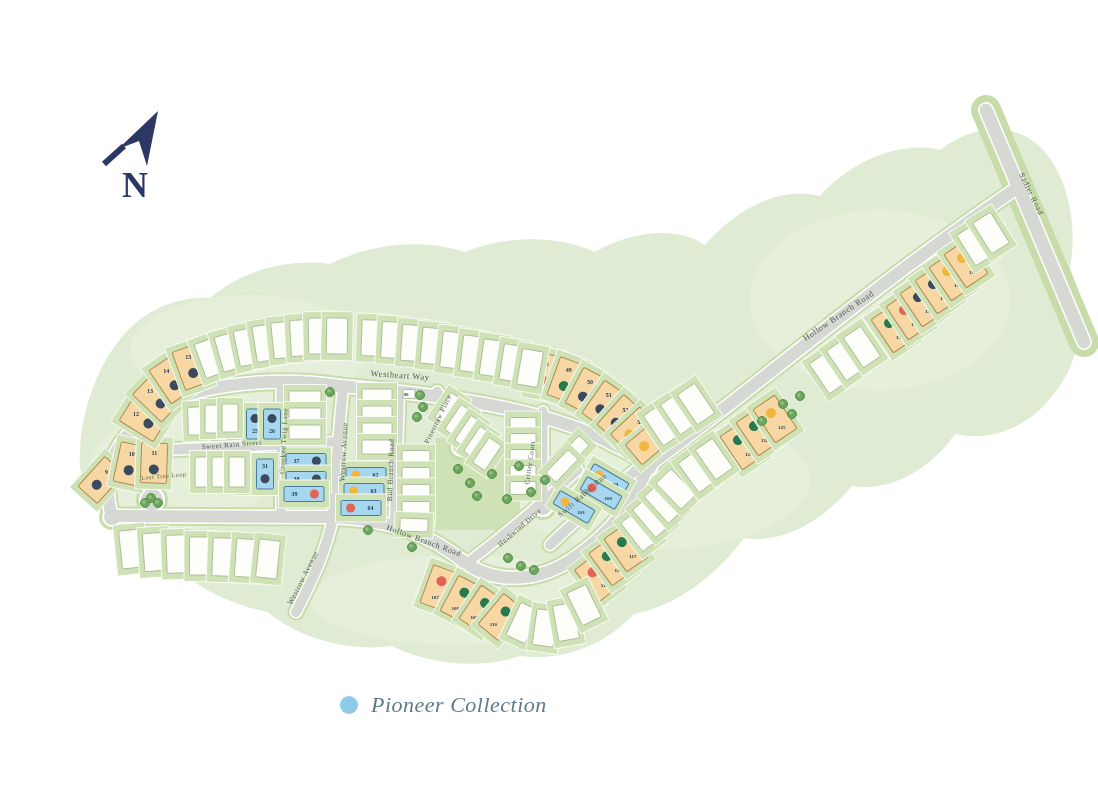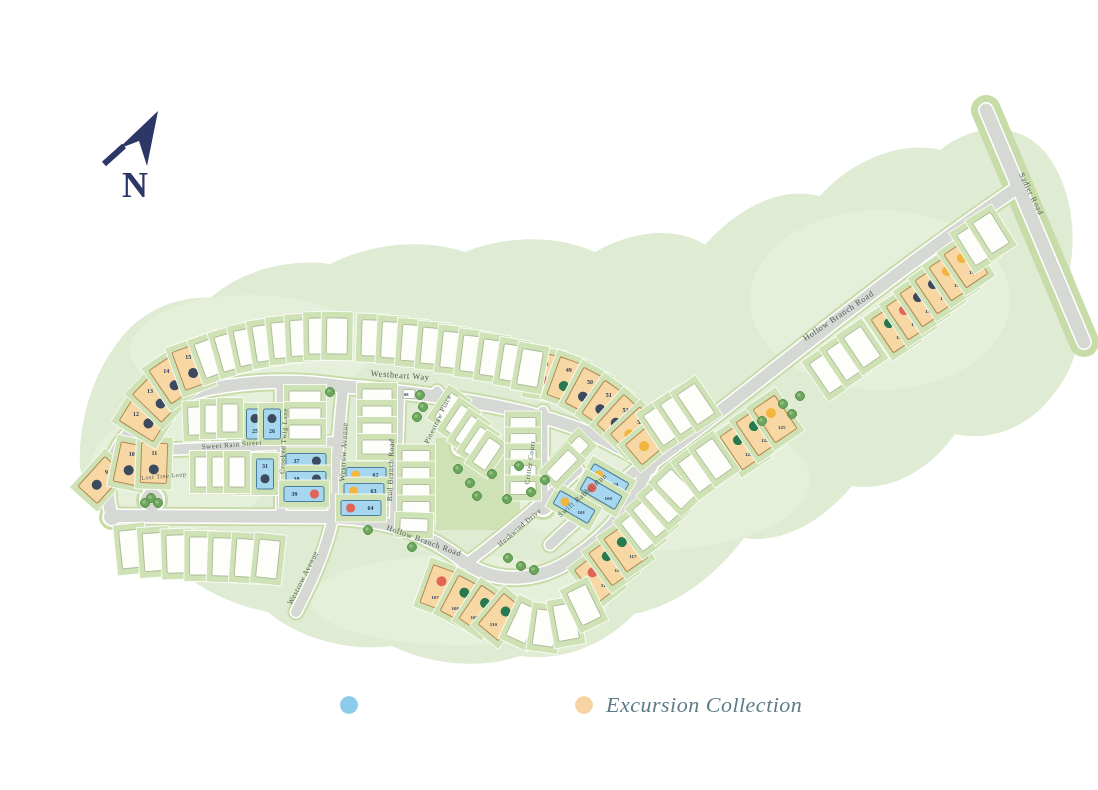--- a/index.html
+++ b/index.html
@@ -698,19 +698,16 @@
         <polygon points="158,111 118,149 139,141 147,166" fill="#2c3766"></polygon>
         <line x1="104" y1="164" x2="124" y2="146" stroke="#2c3766" stroke-width="6"></line>
         <text x="122" y="197" font-size="36" font-weight="bold" fill="#2c3766" font-family="Liberation Serif, serif">N</text>
       </g>
     </g>
   </svg>
 
   <div class="legend">
     <div class="legend-item" style="left:340px;">
       <span class="dot" style="background: rgb(140, 203, 233);"></span>
-    </div>
-    <div class="legend-item" style="left:575px;">
-      <span class="dot" style="background: rgb(246, 211, 162);"></span>
-      <span class="lbl">Excursion Collection</span>
+      <span class="lbl">Pioneer Collection</span>
     </div>
   </div>
 </div>
 
 </body></html>

